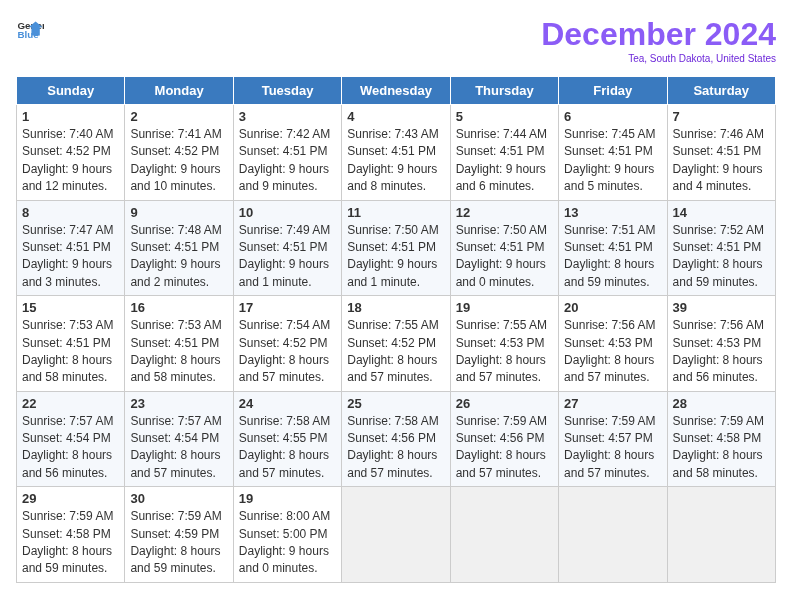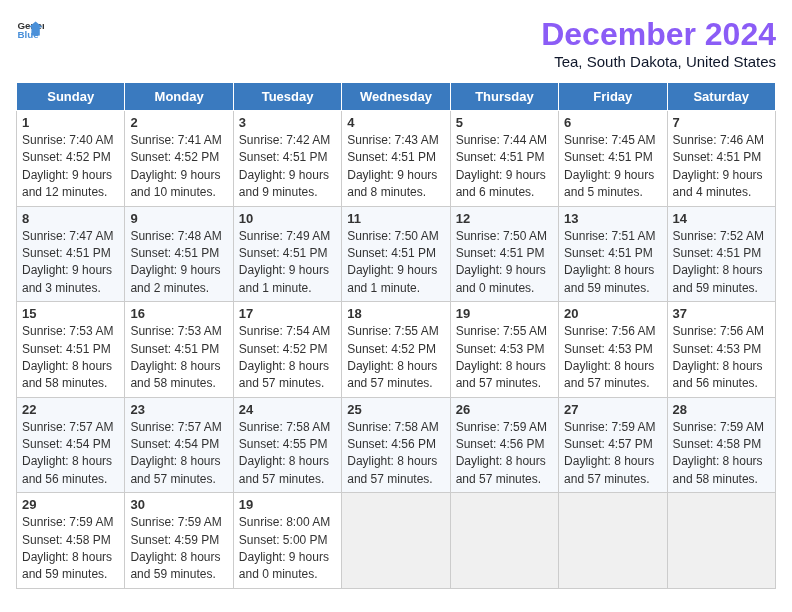--- a/index.html
+++ b/index.html
@@ -27,22 +27,22 @@
     }
     .title-block {
       text-align: right;
     }
     .main-title {
       font-size: 32px;
       font-weight: bold;
       color: #8b5cf6;
     }
     .subtitle {
-      font-size: 15px;
-      color: #0f172a;
+      font-size: 10px;
+      color: #6d28d9;
     }
     table {
       width: 100%;
       border-collapse: collapse;
       table-layout: fixed;
       padding-left: 22px;
     }
     thead tr th {
       background-color: #3a7abf;
       color: #fff;
@@ -188,21 +188,21 @@
         </td>
         <td>
           <span class="day-num">19</span>
           <div class="day-info">Sunrise: 7:55 AM<br>Sunset: 4:53 PM<br>Daylight: 8 hours and 57 minutes.</div>
         </td>
         <td>
           <span class="day-num">20</span>
           <div class="day-info">Sunrise: 7:56 AM<br>Sunset: 4:53 PM<br>Daylight: 8 hours and 57 minutes.</div>
         </td>
         <td>
-          <span class="day-num">37</span>
+          <span class="day-num">39</span>
           <div class="day-info">Sunrise: 7:56 AM<br>Sunset: 4:53 PM<br>Daylight: 8 hours and 56 minutes.</div>
         </td>
       </tr>
       <tr>
         <td>
           <span class="day-num">22</span>
           <div class="day-info">Sunrise: 7:57 AM<br>Sunset: 4:54 PM<br>Daylight: 8 hours and 56 minutes.</div>
         </td>
         <td>
           <span class="day-num">23</span>

